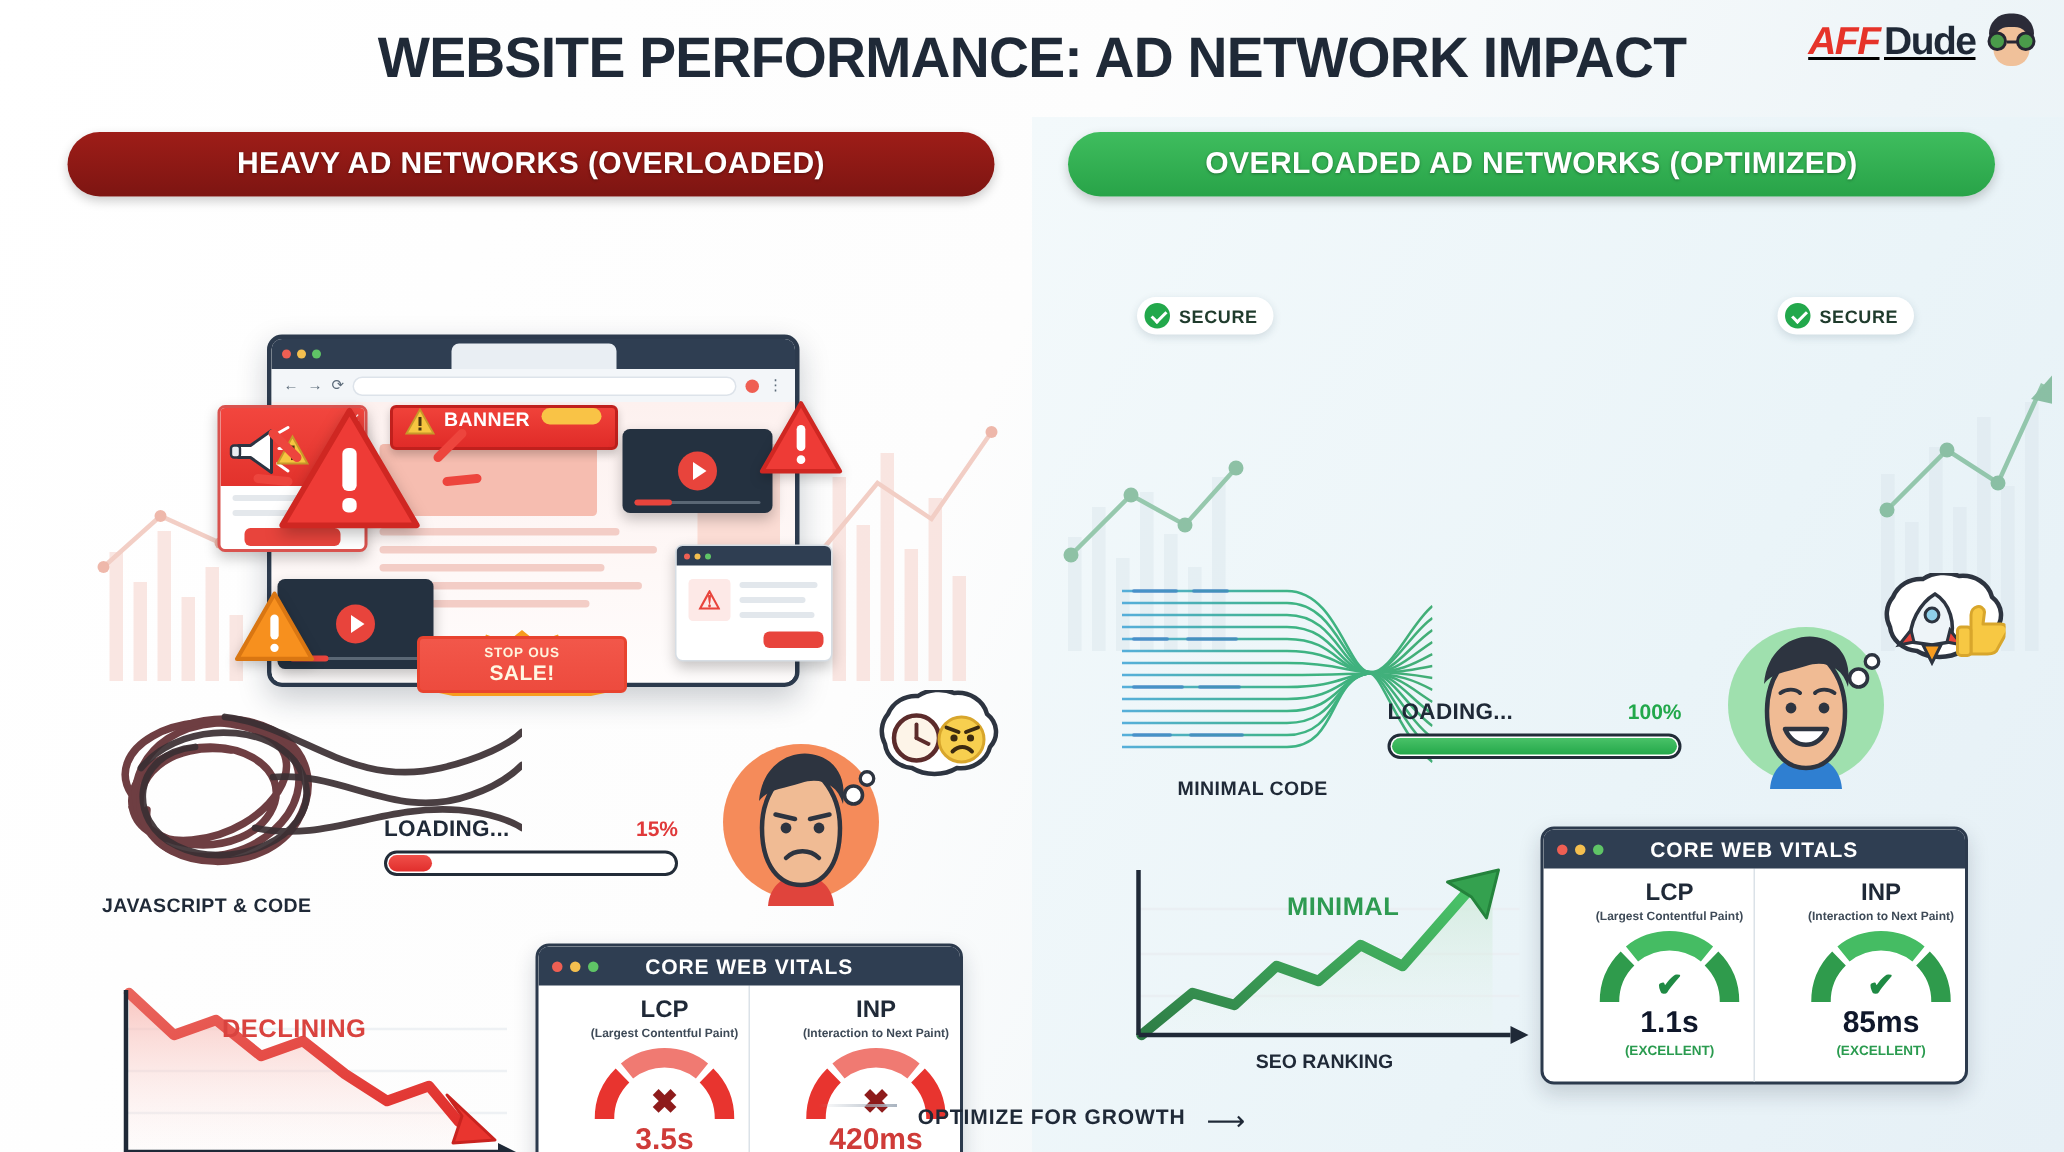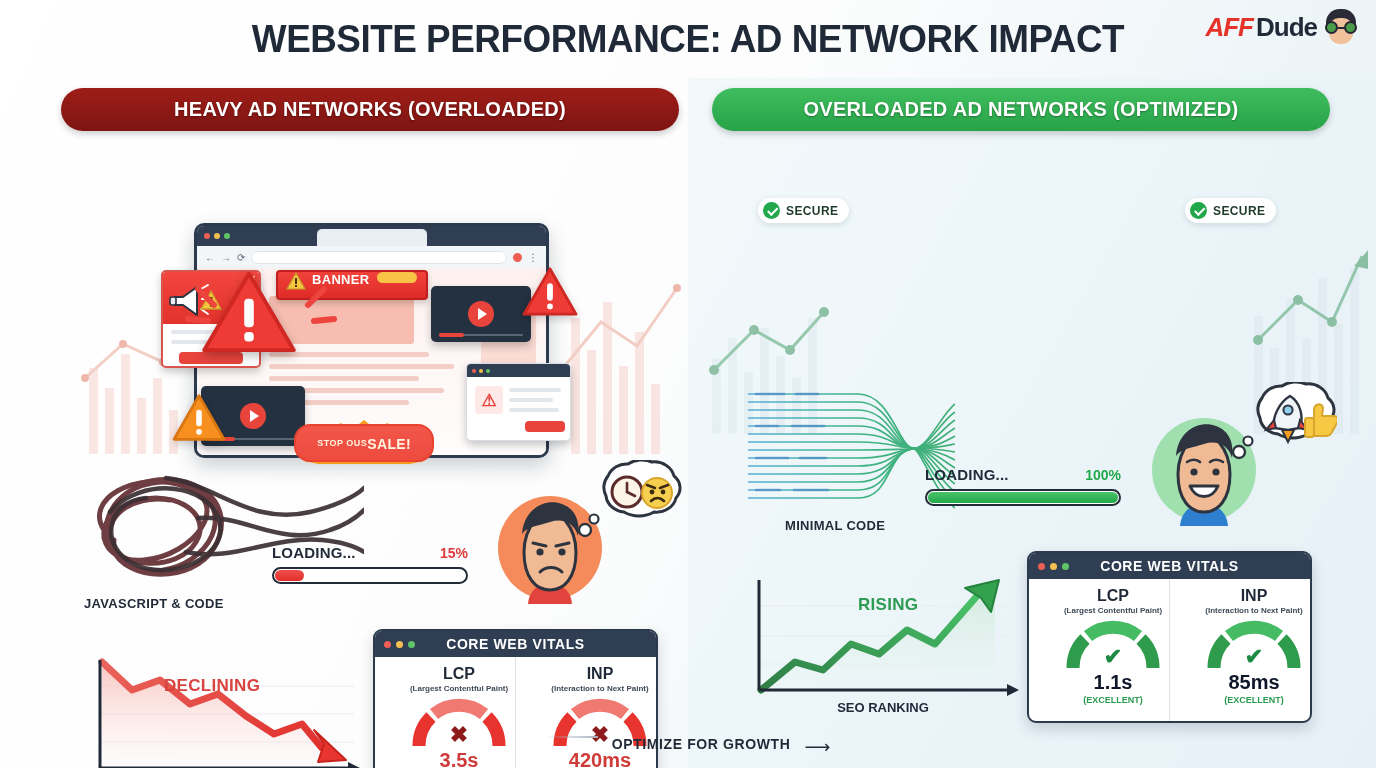--- a/index.html
+++ b/index.html
@@ -15,40 +15,40 @@
     position: absolute; top: 0; left: 0; width: 1376px; height: 78px;
   }
   .page-title {
     position: absolute; left: 0; top: 18px; width: 1376px;
     text-align: center;
     font-size: 38px; font-weight: 800; letter-spacing: -0.5px;
     color: #1f2937;
     font-family: "Liberation Sans", sans-serif;
     transform: scaleX(0.97);
   }
-  .logo { position: absolute; right: 16px; top: 8px; display: flex; align-items: center; gap: 3px; }
+  .logo { position: absolute; right: 16px; top: 8px; display: flex; align-items: center; gap: 3px; text-decoration: underline; }
   .logo-aff { font-size: 26px; font-weight: 800; color: #e63329; font-style: italic; letter-spacing: -1px; }
   .logo-dude { font-size: 26px; font-weight: 800; color: #1f2937; letter-spacing: -1px; }
   .logo-avatar { width: 38px; height: 38px; position: relative; margin-left: 2px; }
   .logo-hair { position: absolute; left: 4px; top: 1px; width: 30px; height: 17px;
     background: #2b2b38; border-radius: 15px 15px 4px 4px; }
   .logo-face { position: absolute; left: 7px; top: 10px; width: 24px; height: 26px;
     background: #f0c19a; border-radius: 10px 10px 11px 11px; }
   .logo-glass { position: absolute; top: 13px; width: 13px; height: 13px; border-radius: 50%;
     background: #4a9b4a; border: 2px solid #262633; }
   .logo-glass.l { left: 3px; } .logo-glass.r { right: 3px; }
   .logo-bridge { position: absolute; left: 16px; top: 19px; width: 7px; height: 2px; background: #262633; }
 
   
   .divider { position: absolute; left: 688px; top: 108px; width: 2px; height: 620px;
     background: linear-gradient(180deg, rgba(40,55,70,0) 0%, #2b3a47 10%, #2b3a47 88%, rgba(40,55,70,0) 100%); }
 
   
   .panel { position: absolute; top: 78px; width: 688px; height: 690px; }
-  .panel.left { left: 16px; }
+  .panel.left { left: 0; }
   .panel.right { left: 688px; background: linear-gradient(120deg, #f3f9fb 0%, #eaf4f8 60%, #e6f0f6 100%); }
 
   .banner {
     position: absolute; top: 10px; height: 43px; border-radius: 22px;
     display: flex; align-items: center; justify-content: center;
     color: #fff; font-size: 20px; font-weight: 800; letter-spacing: 0.3px;
     text-shadow: 0 1px 2px rgba(0,0,0,.35);
     box-shadow: 0 3px 7px rgba(0,0,0,.2);
   }
   .banner.heavy { left: 45px; width: 618px; background: linear-gradient(180deg,#9e1d18 0%, #7d1512 100%); }
@@ -107,22 +107,22 @@
   .pop2 .bar { height: 13px; background: #2f3e52; display: flex; align-items: center; gap: 3px; padding-left: 5px; }
   .pop2 .bar .dot { width: 4px; height: 4px; }
   .pop2 .warn { position: absolute; left: 8px; top: 22px; width: 28px; height: 28px; background: #fde9e7; border-radius: 3px;
     display: flex; align-items: center; justify-content: center; color: #e8443c; font-size: 17px; font-weight: 800; }
   .pop2 .ln { position: absolute; left: 42px; height: 4px; background: #e2e7ec; border-radius: 2px; }
   .pop2 .btn { position: absolute; left: 58px; bottom: 8px; width: 40px; height: 11px; background: #e8443c; border-radius: 4px; }
 
   .sale { position: absolute; left: 272px; top: 342px; width: 152px; height: 46px; z-index: 13; }
   .sale-burst { position: absolute; inset: 0; }
   .sale-box { position: absolute; left: 6px; top: 4px; width: 140px; height: 38px;
-    background: linear-gradient(180deg,#f2574a,#ed4b3e); border-radius: 16px; border: 2px solid #e8432f;
-    display: flex; align-items: center; justify-content: center; line-height: 1; }
+    background: linear-gradient(180deg,#f2574a,#ed4b3e); border-radius: 4px; border: 2px solid #e8432f;
+    display: flex; flex-direction: column; align-items: center; justify-content: center; line-height: 1; }
   .sale-small { color: #fff4dd; font-size: 9px; font-weight: 800; letter-spacing: .5px; }
   .sale-big { color: #fff6e2; font-size: 14px; font-weight: 800; letter-spacing: .3px; margin-top: 1px; }
 
   
   .spark { position: absolute; opacity: .5; }
   .chk { width: 17px; height: 17px; border-radius: 50%; background: #22a84b; display: flex;
     align-items: center; justify-content: center; flex: none; }
   .chk::after { content: ""; width: 4px; height: 8px; border: solid #fff; border-width: 0 2px 2px 0; transform: rotate(45deg) translateY(-1px); }
 
   .secure-badge { position: absolute; display: flex; align-items: center; gap: 6px; background: #fff;
@@ -610,21 +610,21 @@
       <line x1="26" y1="86" x2="280" y2="86"></line>
     </g>
     <polygon points="28,112 62,84 90,92 118,66 146,76 174,52 202,66 238,24 262,6 262,112" fill="url(#riseFill)"></polygon>
     <polyline points="28,112 62,84 90,92 118,66 146,76 174,52 202,66 244,18" fill="none" stroke="url(#riseStroke)" stroke-width="7" stroke-linejoin="round" stroke-linecap="round"></polyline>
     <polygon points="232,10 266,2 258,34 248,20" fill="#34a14f" stroke="#24833c" stroke-width="2" stroke-linejoin="round"></polygon>
     <line x1="26" y1="2" x2="26" y2="112" stroke="#1f2937" stroke-width="3"></line>
     <line x1="26" y1="112" x2="274" y2="112" stroke="#1f2937" stroke-width="3"></line>
     <polygon points="274,106 286,112 274,118" fill="#1f2937"></polygon>
     <text x="150" y="134" text-anchor="middle" font-size="13" font-weight="700" fill="#1f2937" font-family="Liberation Sans, sans-serif">SEO RANKING</text>
   </svg>
-  <div class="trend-tag up" style="left:170px; top:517px;">RISING</div>
+  <div class="trend-tag up" style="left:170px; top:517px;">MINIMAL</div>
 
   <div class="vitals r" style="left:339px; top:473px;">
     <div class="vitals-bar">
       <span class="dot r"></span>
       <span class="dot y"></span>
       <span class="dot g"></span>
       <span class="vitals-title">CORE WEB VITALS</span>
     </div>
     <div class="vitals-body">
       <div class="vital good">

